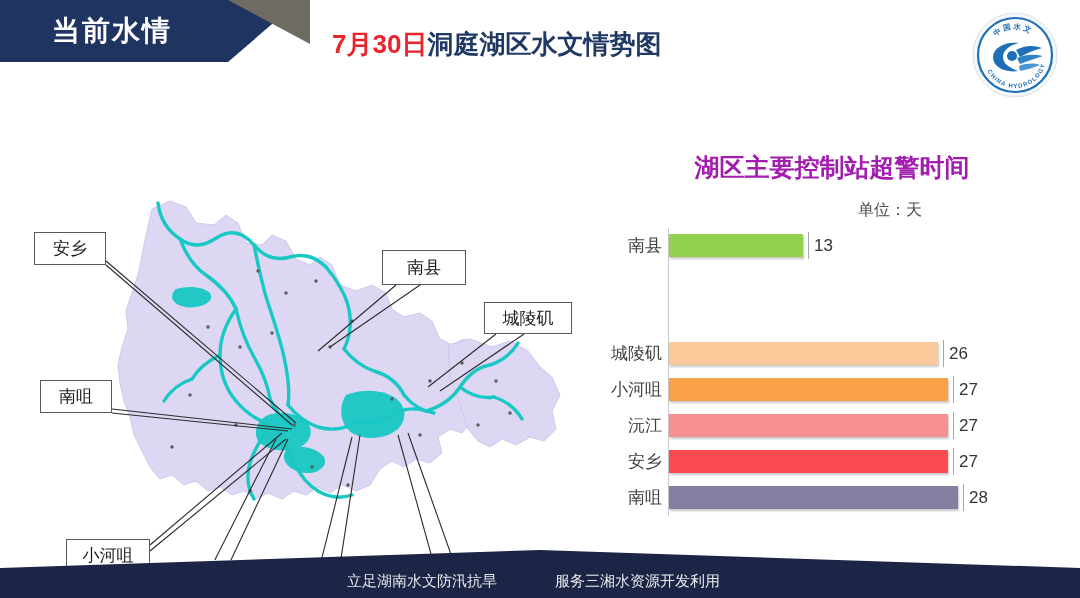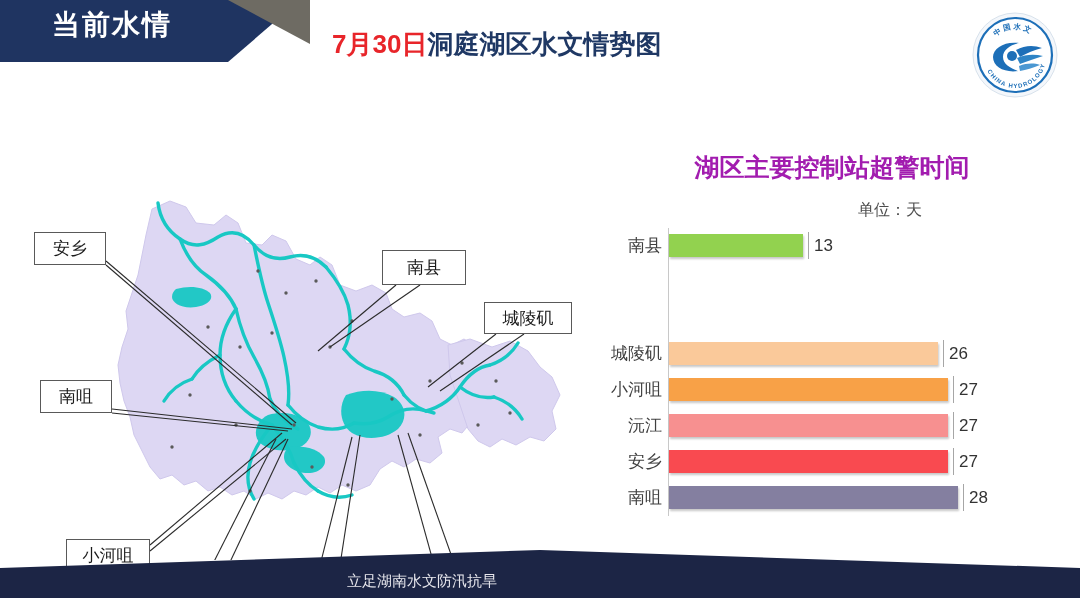--- a/index.html
+++ b/index.html
@@ -12,21 +12,21 @@
   #stage{position:absolute;inset:0;width:1080px;height:598px;overflow:hidden;}
 
   
   #header{position:absolute;left:0;top:0;width:1080px;height:92px;}
   #banner-shape{position:absolute;left:0;top:0;width:300px;height:62px;
     background:#1F3461;
     clip-path:polygon(0 0, 300px 0, 228px 62px, 0 62px);}
   #banner-tri{position:absolute;left:228px;top:0;width:82px;height:44px;
     background:#6E6B63;
     clip-path:polygon(0 0, 82px 0, 82px 44px);}
-  #banner-label{position:absolute;left:52px;top:5px;width:200px;height:40px;
+  #banner-label{position:absolute;left:52px;top:11px;width:200px;height:40px;
     color:#ffffff;font-size:28px;font-weight:bold;letter-spacing:2px;
     line-height:40px;white-space:nowrap;}
   #main-title{position:absolute;left:332px;top:24px;height:40px;
     font-size:26px;font-weight:bold;line-height:40px;white-space:nowrap;}
   #title-date{color:#E8252A;}
   #title-rest{color:#1F3864;}
 
   
   #logo{position:absolute;left:972px;top:12px;width:86px;height:86px;}
   #logo svg{display:block;}
@@ -285,15 +285,16 @@
           </div>
           <div class="bar-tick" style="left: 363px;"></div>
           <div class="bar-val" style="left: 369px;">28</div>
         </div>
       </div>
   </div>
 
   <div id="footer">
     <div id="footer-shape"></div>
     <div class="footer-text" id="footer-left">立足湖南水文防汛抗旱</div>
+    <div class="footer-text" id="footer-right">服务三湘水资源开发利用</div>
   </div>
 
 </div>
 
 </body></html>

